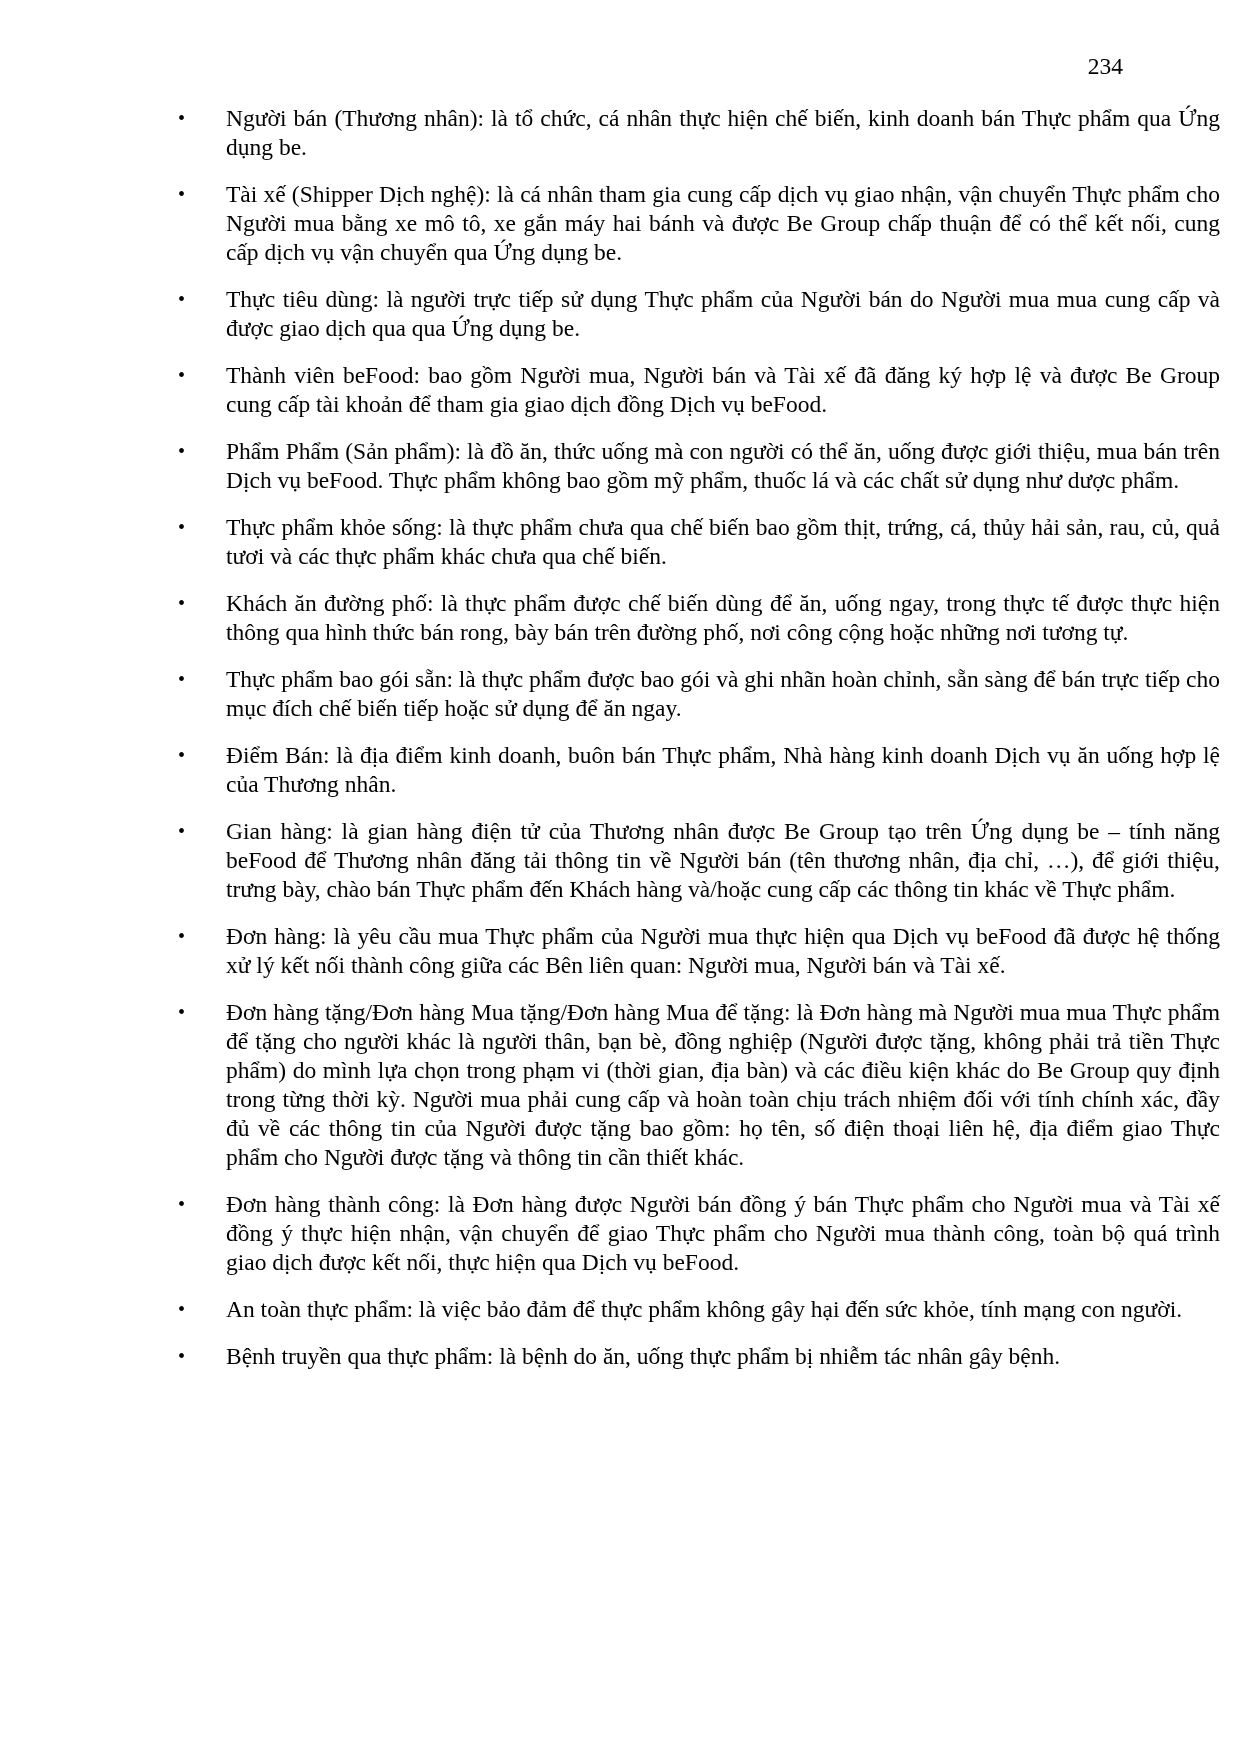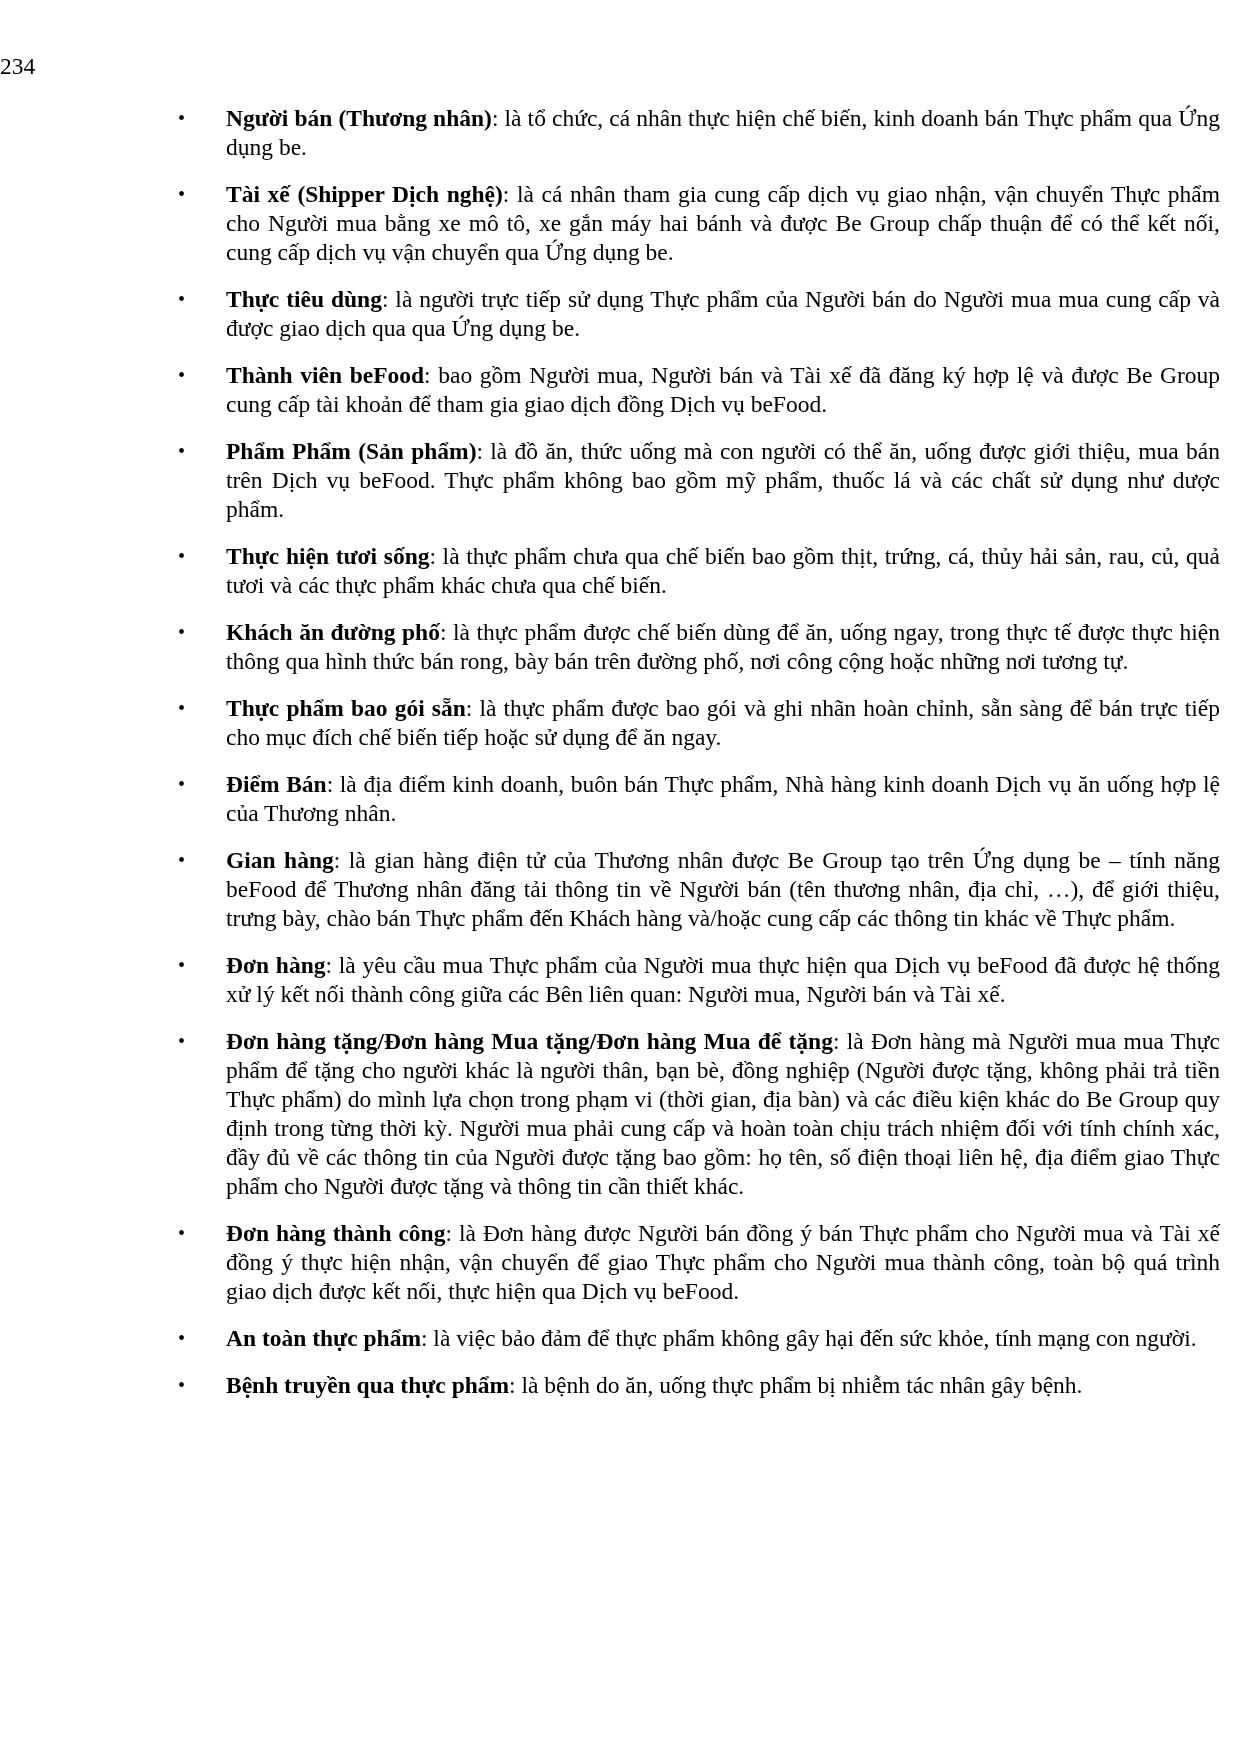--- a/index.html
+++ b/index.html
@@ -18,20 +18,21 @@
   .page {
     position: absolute;
     inset: 0;
     background: #ffffff;
   }
   .page-number {
     position: absolute;
     top: 52px;
     left: 0;
     width: 1123px;
+    text-align: right;
     font-size: 23.5px;
     line-height: 29px;
   }
   .content {
     position: absolute;
     top: 104px;
     left: 226px;
     width: 994px;
     list-style: none;
     margin: 0;
@@ -46,21 +47,21 @@
     margin: 0 0 18px 0;
   }
   .bullet {
     position: absolute;
     left: -48px;
     top: 0;
     font-size: 20px;
     line-height: 29px;
   }
   .term {
-    font-weight: bold;
+    font-weight: normal;
   }
 </style>
 </head>
 <body>
 
 <div class="page">
 
   <div class="page-number">234</div>
 
   <ul class="content">
@@ -68,21 +69,21 @@
     <li class="item"><span class="bullet">•</span><span class="term">Người bán (Thương nhân)</span><span class="def">: là tổ chức, cá nhân thực hiện chế biến, kinh doanh bán Thực phẩm qua Ứng dụng be.</span></li>
 
     <li class="item"><span class="bullet">•</span><span class="term">Tài xế (Shipper Dịch nghệ)</span><span class="def">: là cá nhân tham gia cung cấp dịch vụ giao nhận, vận chuyển Thực phẩm cho Người mua bằng xe mô tô, xe gắn máy hai bánh và được Be Group chấp thuận để có thể kết nối, cung cấp dịch vụ vận chuyển qua Ứng dụng be.</span></li>
 
     <li class="item"><span class="bullet">•</span><span class="term">Thực tiêu dùng</span><span class="def">: là người trực tiếp sử dụng Thực phẩm của Người bán do Người mua mua cung cấp và được giao dịch qua qua Ứng dụng be.</span></li>
 
     <li class="item"><span class="bullet">•</span><span class="term">Thành viên beFood</span><span class="def">: bao gồm Người mua, Người bán và Tài xế đã đăng ký hợp lệ và được Be Group cung cấp tài khoản để tham gia giao dịch đồng Dịch vụ beFood.</span></li>
 
     <li class="item"><span class="bullet">•</span><span class="term">Phẩm Phẩm (Sản phẩm)</span><span class="def">: là đồ ăn, thức uống mà con người có thể ăn, uống được giới thiệu, mua bán trên Dịch vụ beFood. Thực phẩm không bao gồm mỹ phẩm, thuốc lá và các chất sử dụng như dược phẩm.</span></li>
 
-    <li class="item"><span class="bullet">•</span><span class="term">Thực hiện tươi sống</span><span class="def">: là thực phẩm chưa qua chế biến bao gồm thịt, trứng, cá, thủy hải sản, rau, củ, quả tươi và các thực phẩm khác chưa qua chế biến.</span></li>
+    <li class="item"><span class="bullet">•</span><span class="term">Thực phẩm khỏe sống</span><span class="def">: là thực phẩm chưa qua chế biến bao gồm thịt, trứng, cá, thủy hải sản, rau, củ, quả tươi và các thực phẩm khác chưa qua chế biến.</span></li>
 
     <li class="item"><span class="bullet">•</span><span class="term">Khách ăn đường phố</span><span class="def">: là thực phẩm được chế biến dùng để ăn, uống ngay, trong thực tế được thực hiện thông qua hình thức bán rong, bày bán trên đường phố, nơi công cộng hoặc những nơi tương tự.</span></li>
 
     <li class="item"><span class="bullet">•</span><span class="term">Thực phẩm bao gói sẵn</span><span class="def">: là thực phẩm được bao gói và ghi nhãn hoàn chỉnh, sẵn sàng để bán trực tiếp cho mục đích chế biến tiếp hoặc sử dụng để ăn ngay.</span></li>
 
     <li class="item"><span class="bullet">•</span><span class="term">Điểm Bán</span><span class="def">: là địa điểm kinh doanh, buôn bán Thực phẩm, Nhà hàng kinh doanh Dịch vụ ăn uống hợp lệ của Thương nhân.</span></li>
 
     <li class="item"><span class="bullet">•</span><span class="term">Gian hàng</span><span class="def">: là gian hàng điện tử của Thương nhân được Be Group tạo trên Ứng dụng be – tính năng beFood để Thương nhân đăng tải thông tin về Người bán (tên thương nhân, địa chỉ, …), để giới thiệu, trưng bày, chào bán Thực phẩm đến Khách hàng và/hoặc cung cấp các thông tin khác về Thực phẩm.</span></li>
 
     <li class="item"><span class="bullet">•</span><span class="term">Đơn hàng</span><span class="def">: là yêu cầu mua Thực phẩm của Người mua thực hiện qua Dịch vụ beFood đã được hệ thống xử lý kết nối thành công giữa các Bên liên quan: Người mua, Người bán và Tài xế.</span></li>

